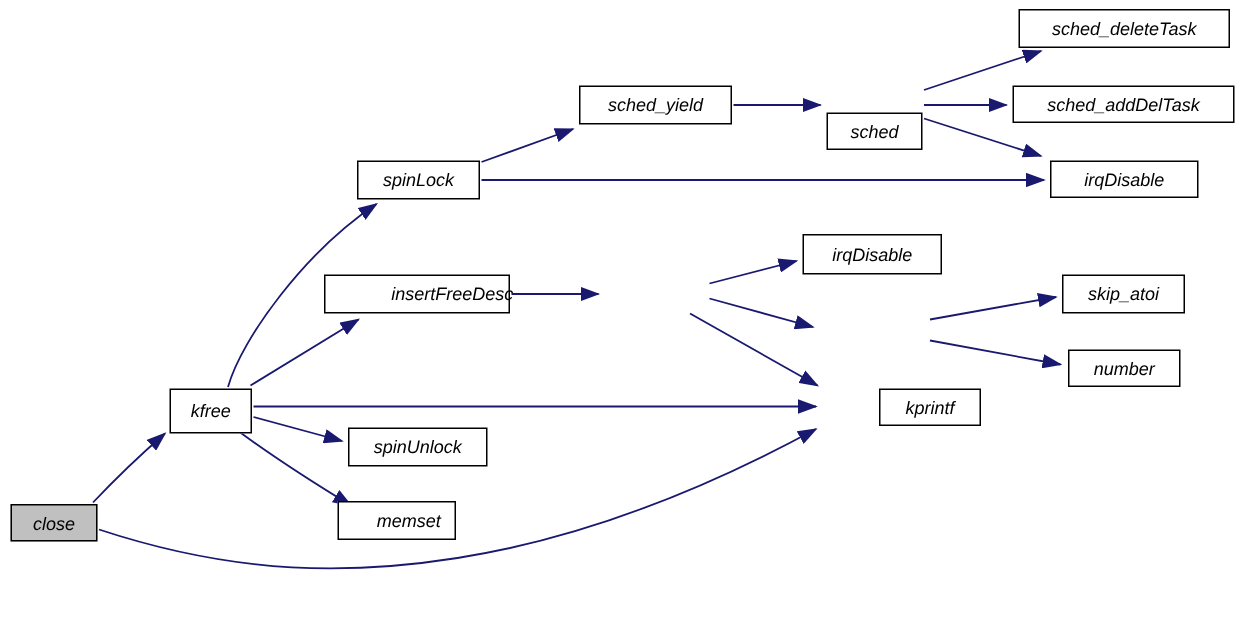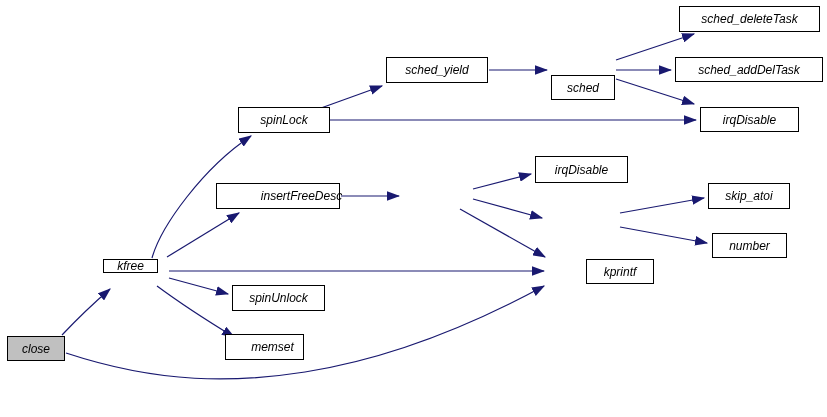--- a/index.html
+++ b/index.html
@@ -60,25 +60,25 @@
     <path class="edge" d="M616,79 L694,104" marker-end="url(#arrow)"></path>
     <path class="edge" d="M341,196 L399,196" marker-end="url(#arrow)"></path>
     <path class="edge" d="M473,189 L531,174" marker-end="url(#arrow)"></path>
     <path class="edge" d="M473,199 L542,218" marker-end="url(#arrow)"></path>
     <path class="edge" d="M460,209 L545,257" marker-end="url(#arrow)"></path>
     <path class="edge" d="M620,213 L704,198" marker-end="url(#arrow)"></path>
     <path class="edge" d="M620,227 L707,243" marker-end="url(#arrow)"></path>
   </svg>
 
   <div class="node current" style="left:7px;   top:336px; width:58px;  height:25px;">close</div>
-  <div class="node" style="left:103px; top:259px; width:55px;  height:14px;">kfree</div>
+  <div class="node" style="left:113px; top:259px; width:55px;  height:30px;">kfree</div>
   <div class="node" style="left:232px; top:285px; width:93px;  height:26px;">spinUnlock</div>
   <div class="node" style="left:225px; top:334px; width:79px;  height:26px;padding-left:16px;">memset</div>
   <div class="node" style="left:216px; top:183px; width:124px; height:26px;padding-left:47px;">insertFreeDesc</div>
-  <div class="node" style="left:238px; top:107px; width:92px;  height:26px;">spinLock</div>
+  <div class="node" style="left:238px; top:107px; width:82px;  height:26px;">spinLock</div>
   <div class="node" style="left:386px; top:57px;  width:102px; height:26px;">sched_yield</div>
   <div class="node" style="left:551px; top:57px;  width:64px;  height:25px;margin-top:18px;">sched</div>
   <div class="node" style="left:679px; top:6px;   width:141px; height:26px;">sched_deleteTask</div>
   <div class="node" style="left:675px; top:57px;  width:148px; height:25px;">sched_addDelTask</div>
   <div class="node" style="left:700px; top:107px; width:99px;  height:25px;">irqDisable</div>
   <div class="node" style="left:535px; top:156px; width:93px;  height:27px;">irqDisable</div>
   <div class="node" style="left:712px; top:233px; width:75px;  height:25px;">number</div>
   <div class="node" style="left:708px; top:183px; width:82px;  height:26px;">skip_atoi</div>
   <div class="node" style="left:548px; top:259px; width:68px;  height:25px;margin-left:38px;">kprintf</div>
 

